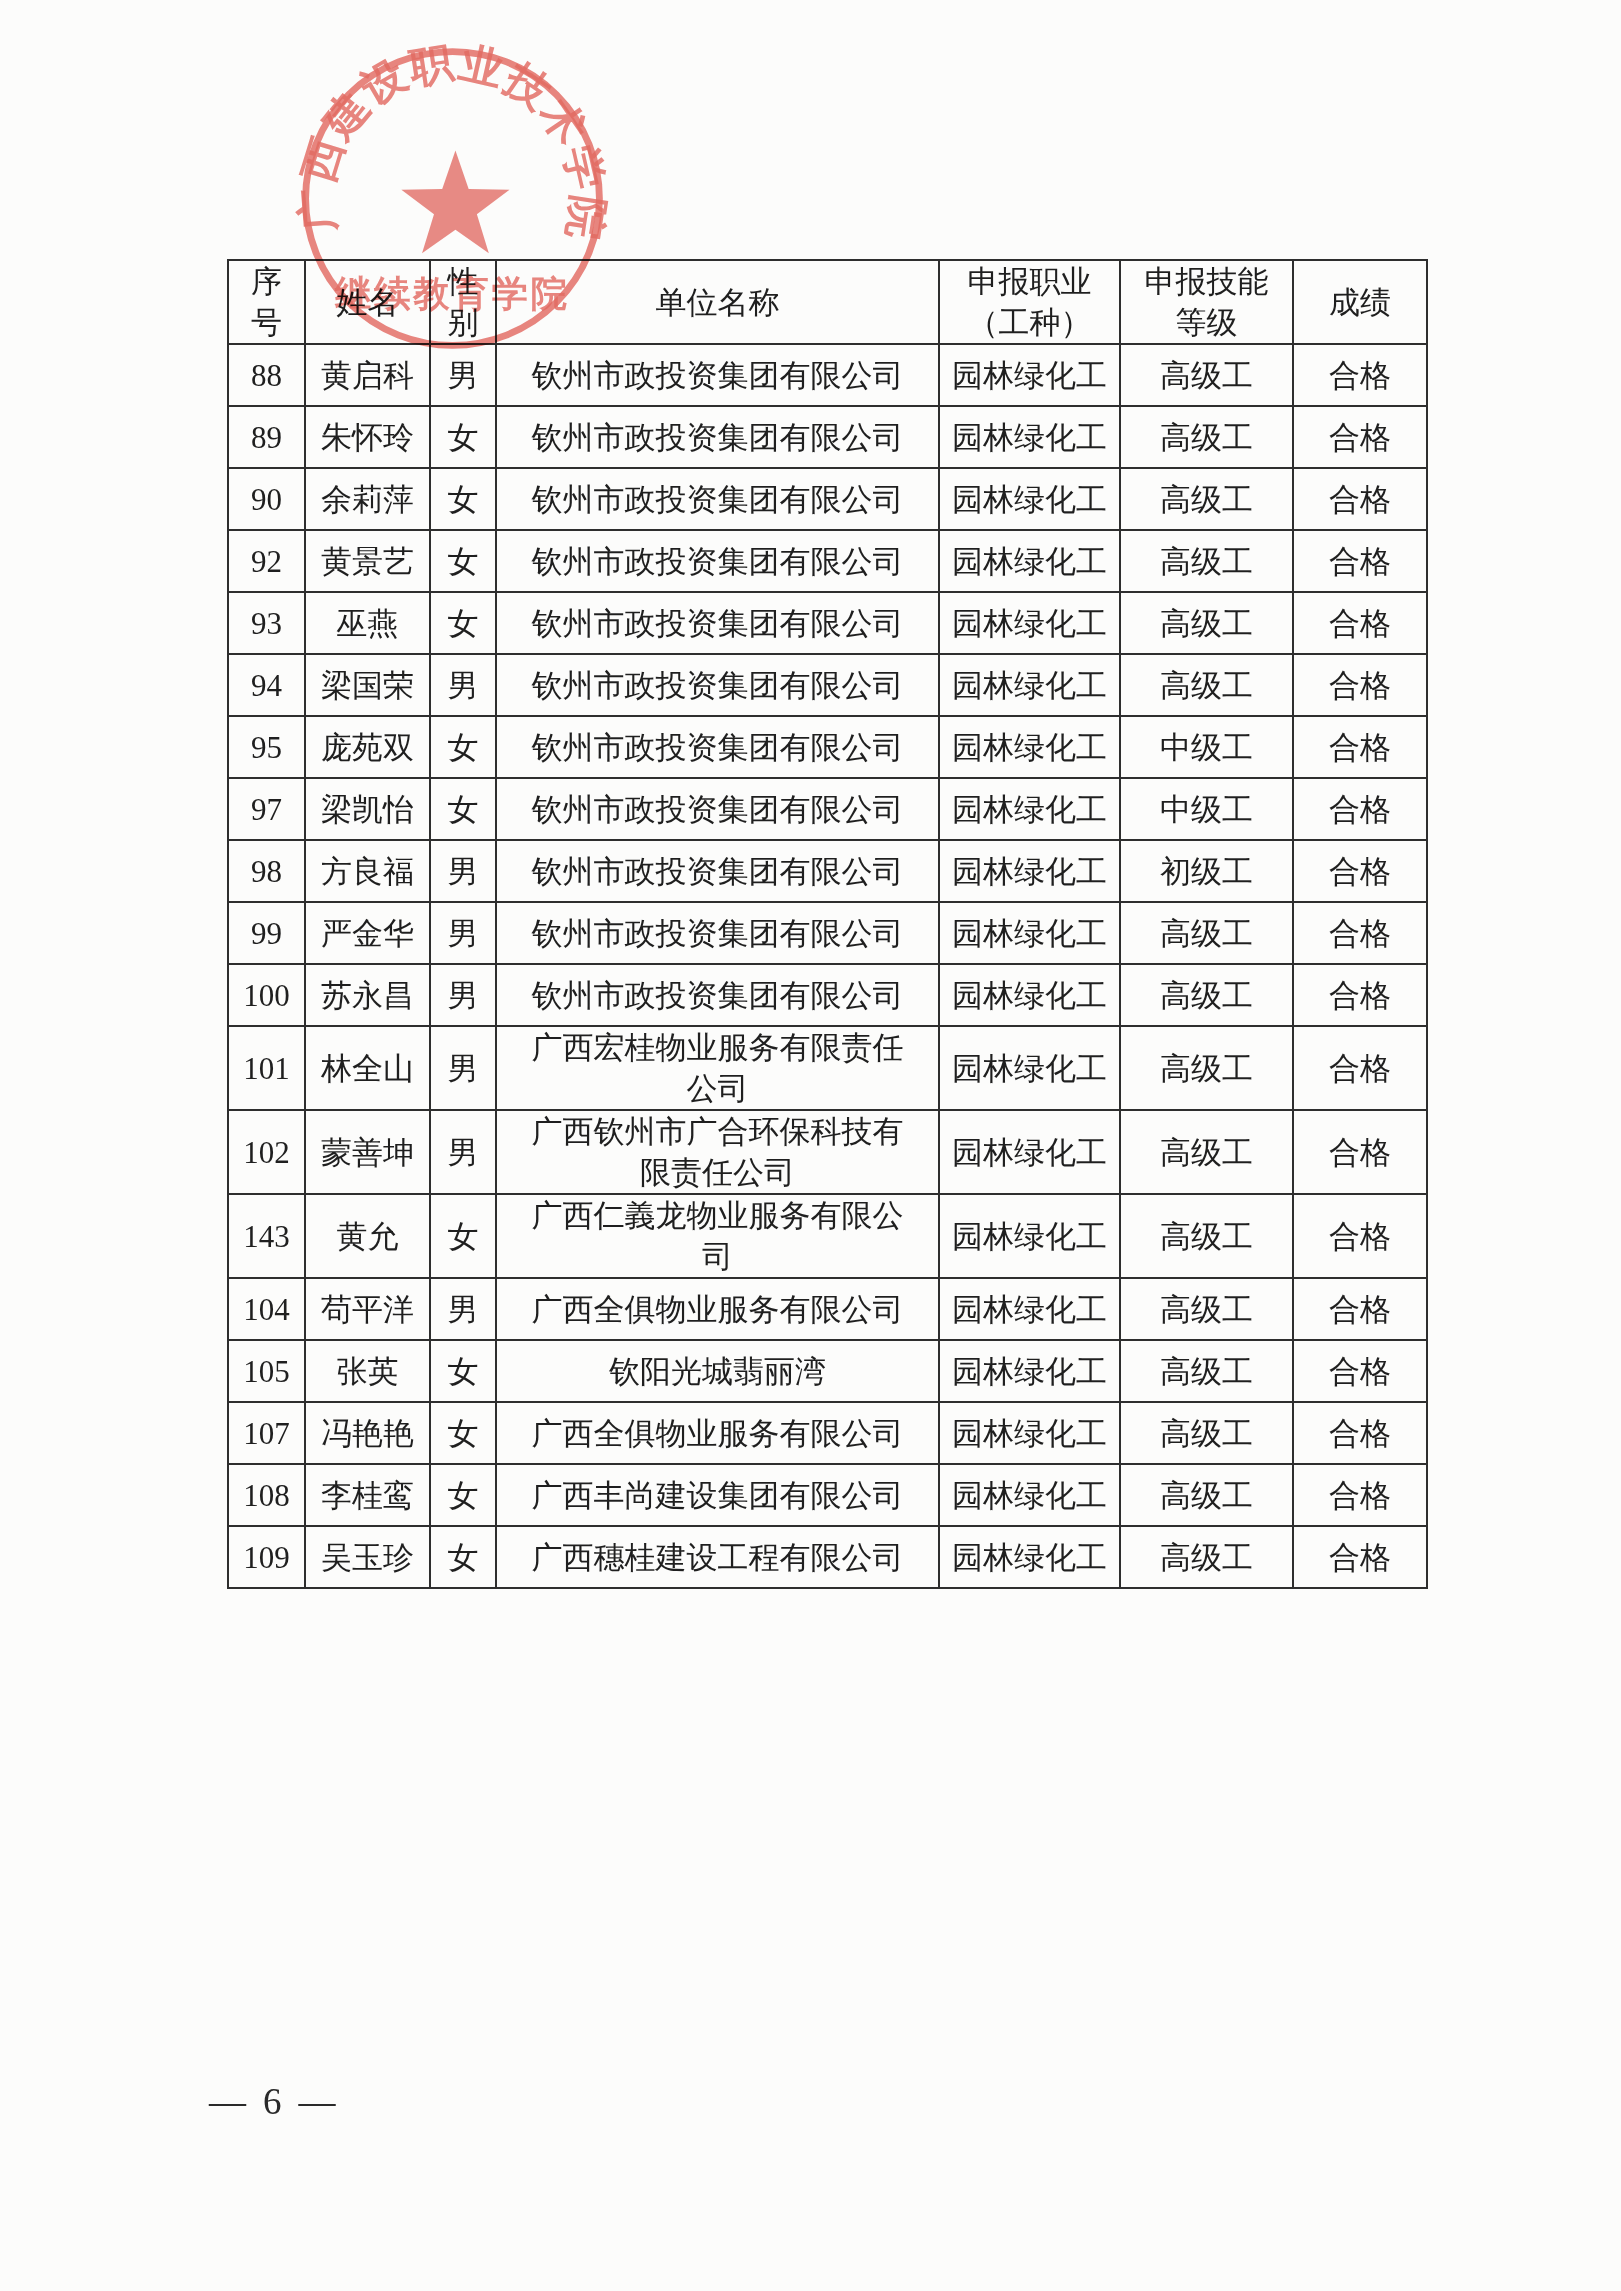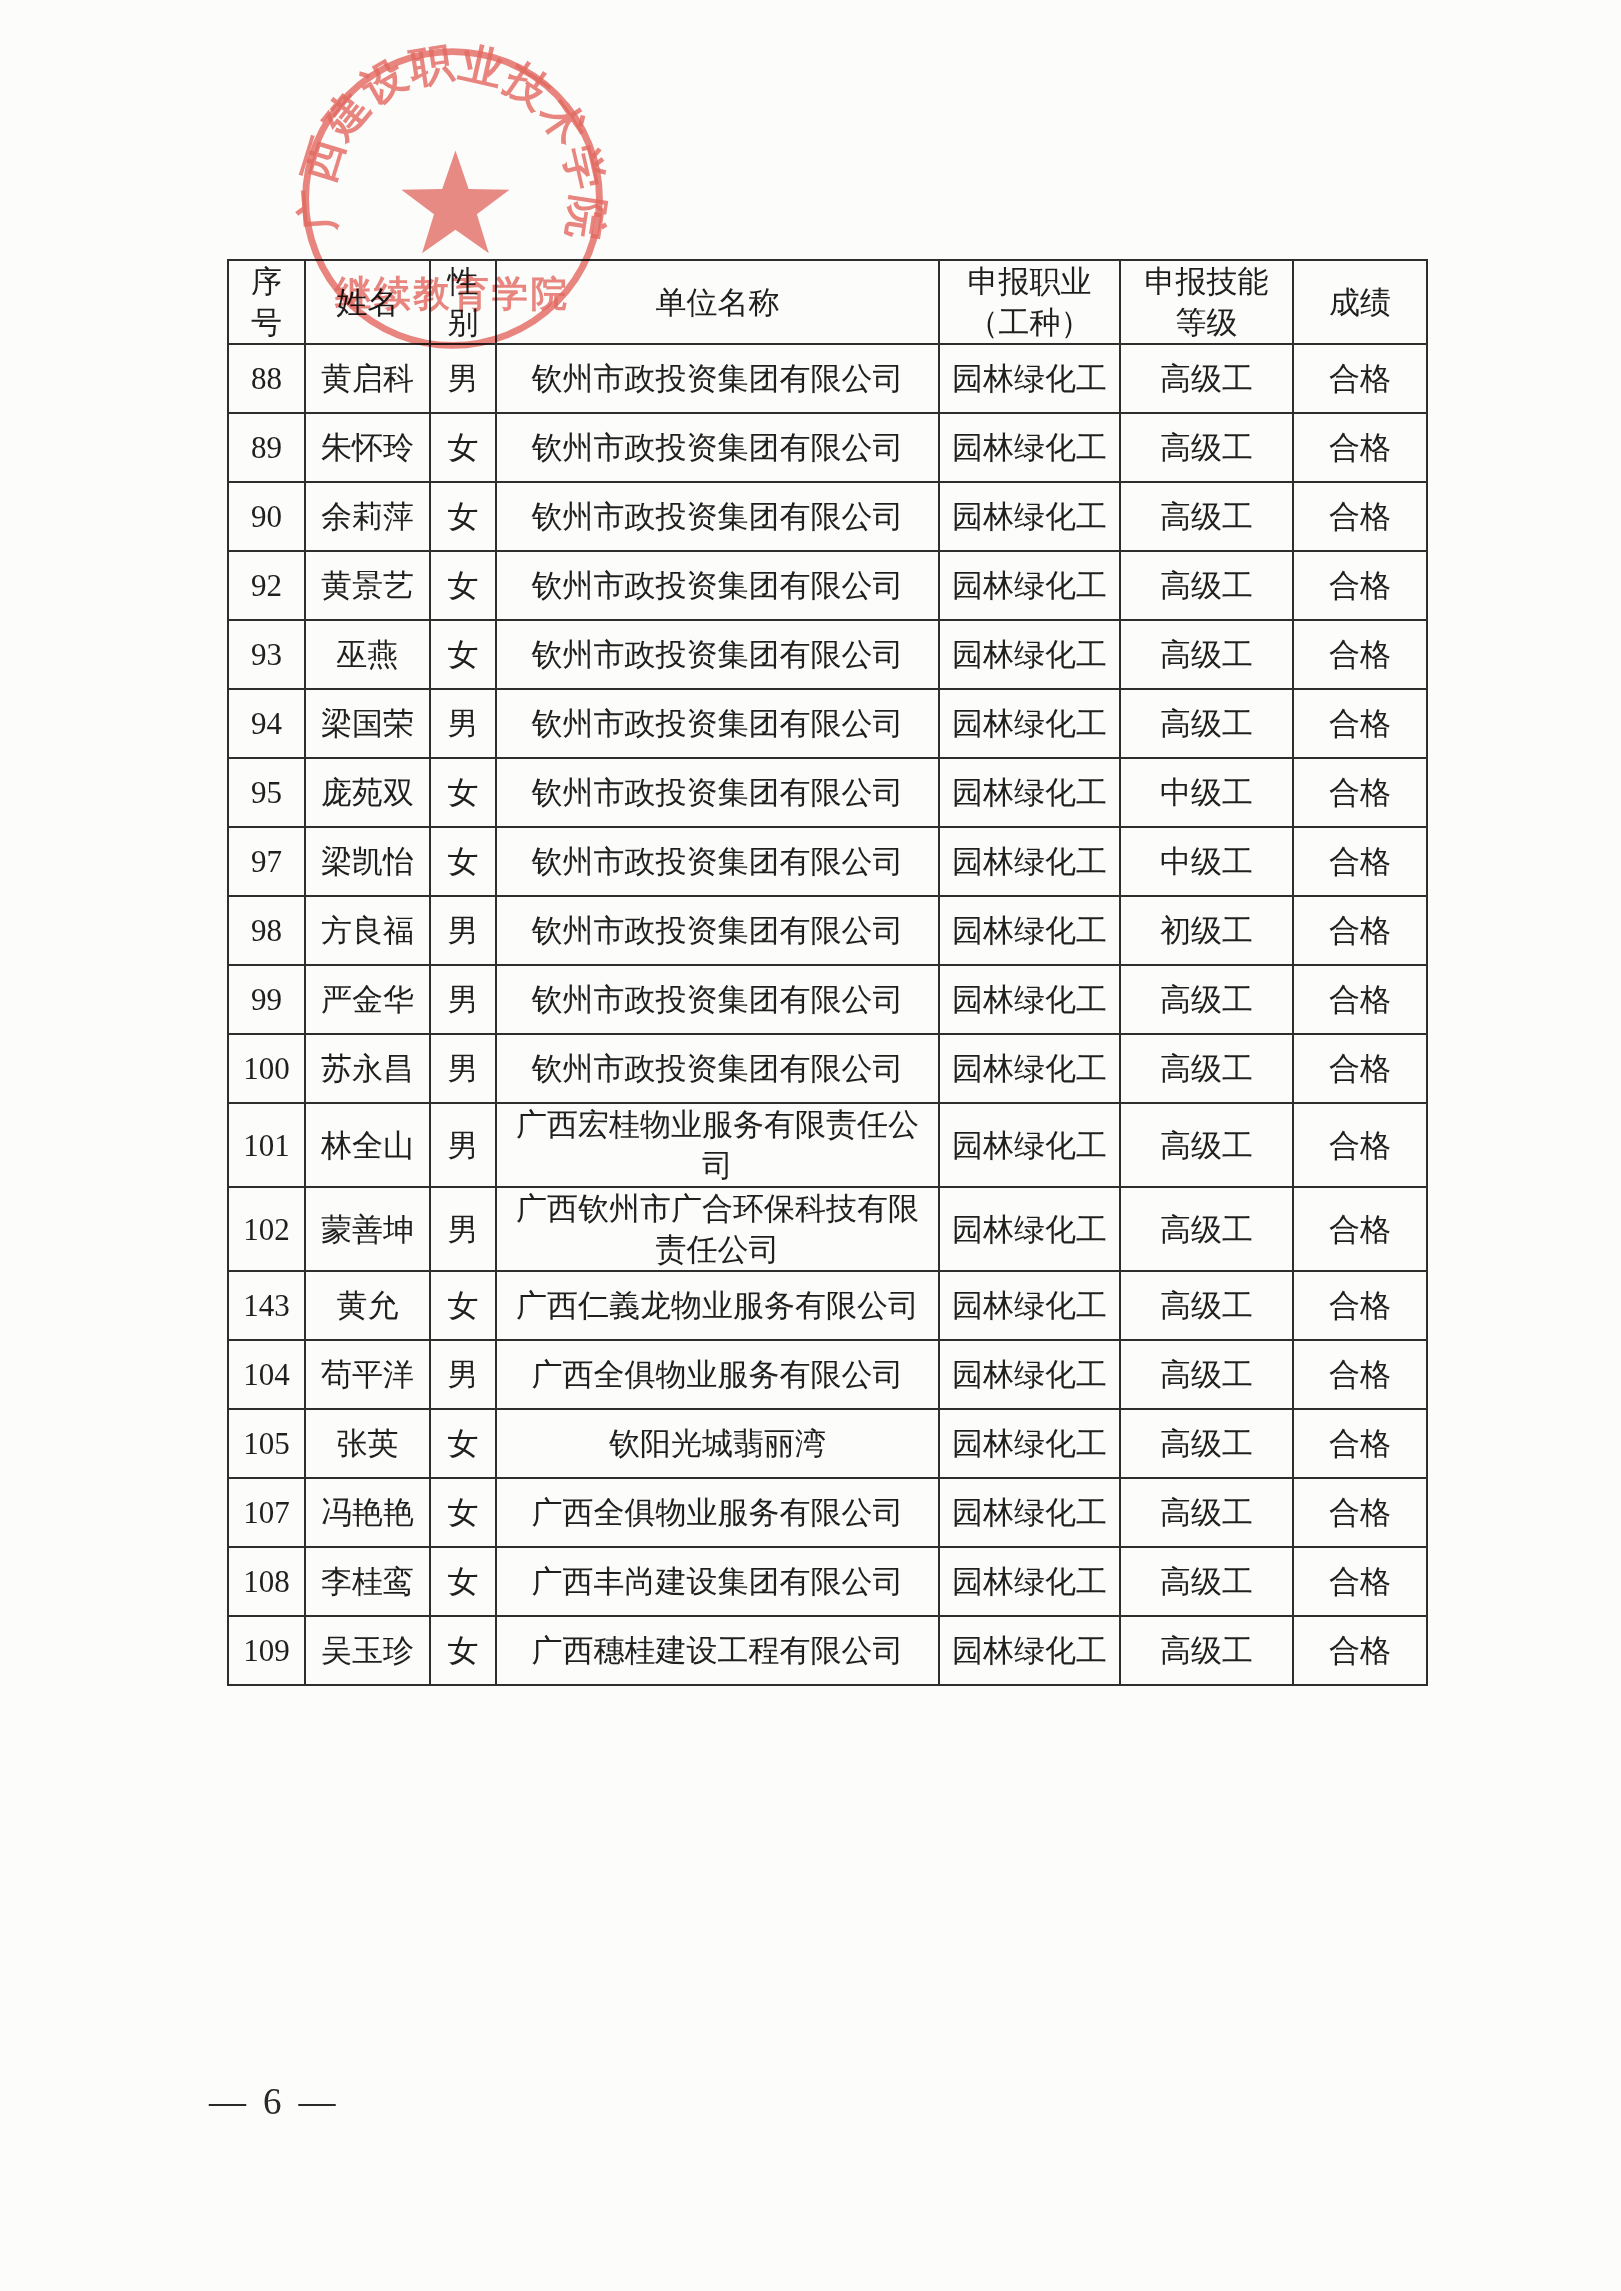--- a/index.html
+++ b/index.html
@@ -43,22 +43,22 @@
     vertical-align: middle;
     font-size: 31px;
     line-height: 41px;
     font-weight: normal;
     padding: 0 3.9px;
     overflow: hidden;
   }
   table.results { border: 2.9px solid #262626; }
   table.results thead tr { height: 83px; }
   table.results thead th { white-space: pre-line; }
-  table.results tbody tr { height: 69px; }
-  table.results td.c-company { padding: 0 12px; word-break: break-all; }
+  table.results tbody tr { height: 62px; }
+  table.results td.c-company { padding: 0 21px; word-break: break-all; }
 
   
   .footer {
     position: absolute;
     left: 209px;
     top: 2080px;
     font-size: 37px;
     letter-spacing: 3.9px;
     color: #2a2a2a;
     z-index: 1;

